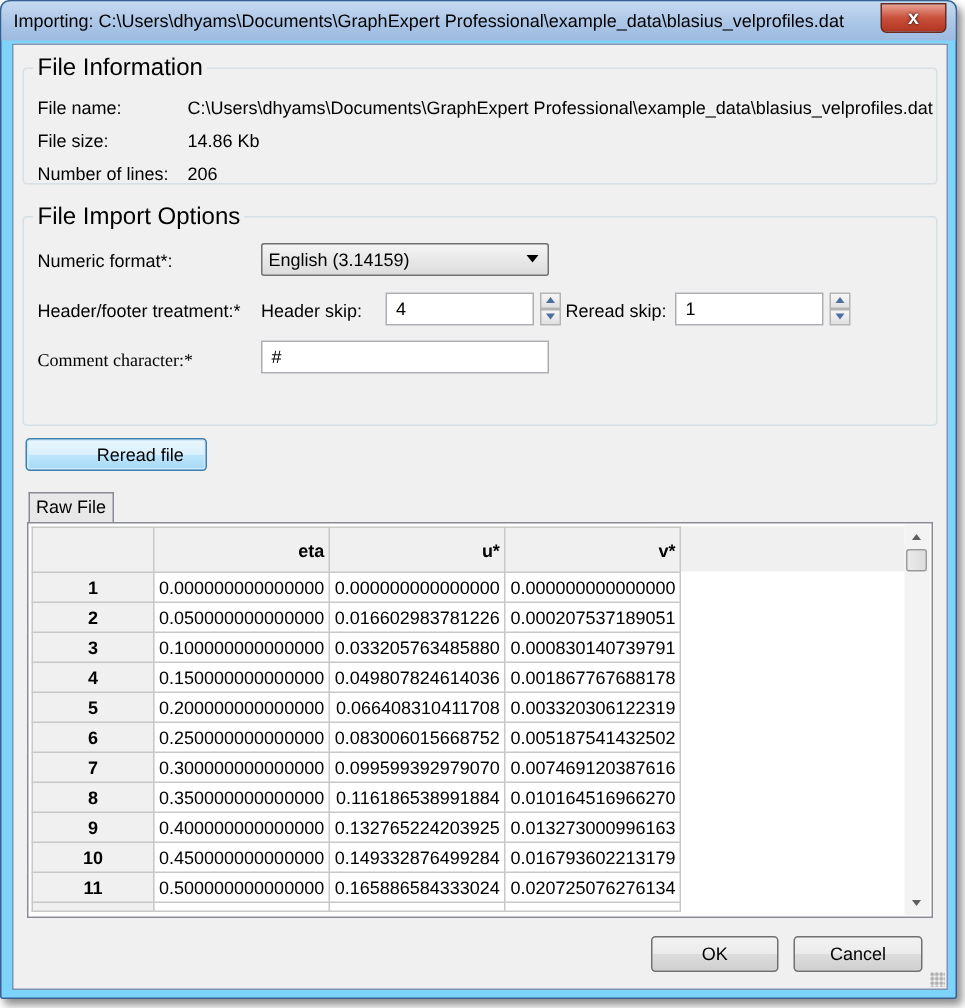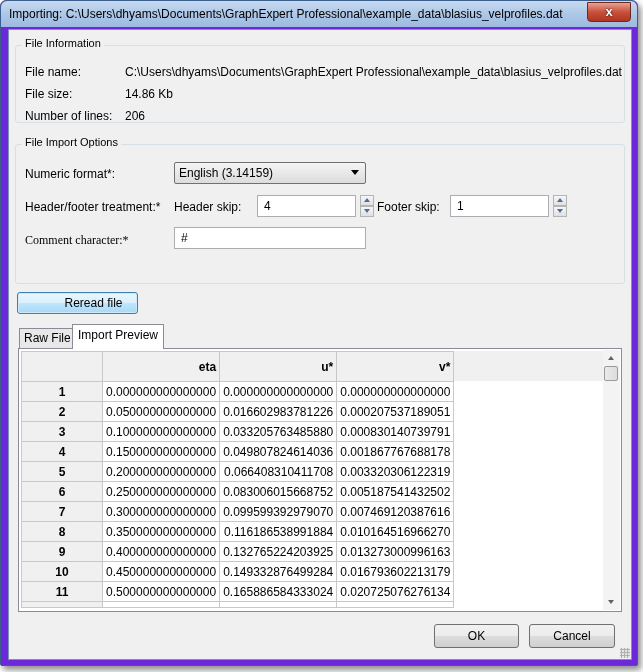--- a/index.html
+++ b/index.html
@@ -1,32 +1,32 @@
 <!DOCTYPE html>
 <html><head>
 <meta charset="utf-8">
 <style>
   html, body { margin:0; padding:0; background:#ffffff; }
   body { width:643px; height:672px; position:relative; overflow:hidden;
          font-family:"Liberation Sans", "DejaVu Sans", sans-serif; font-size:12px; color:#000; }
   .window { position:absolute; left:0; top:0; width:636px; height:664px;
-            background:#6d28d9; border:1px solid #3a5f8f; border-radius:6px 6px 2px 2px;
+            background:#7dd3fc; border:1px solid #3a5f8f; border-radius:6px 6px 2px 2px;
             box-shadow: 3px 4px 6px rgba(0,0,0,0.45); }
   .titlebar { position:absolute; left:0; top:0; right:0; height:26px;
               background:linear-gradient(#c7daf0,#a9c4e6 60%,#9dbbe0); border-radius:6px 6px 0 0; }
   .title-text { position:absolute; left:8px; top:6px; font-size:12px; color:#000; white-space:nowrap; }
   .close-btn { position:absolute; right:6px; top:1px; width:42px; height:18px;
                background:linear-gradient(#e8a193,#c9503b 50%,#b03622); border:1px solid #6b2a20;
                border-radius:0 0 4px 4px; color:#fff; font-weight:bold; font-size:13px;
                text-align:center; line-height:17px; text-shadow:0 0 2px #000; }
   .client { position:absolute; left:7px; top:28px; width:622px; height:629px;
             background:#f0f0f0; border:1px solid #7d94b0; }
   .group { position:absolute; border:1px solid #d5dfe5; border-radius:3px; }
   .group-title { position:absolute; top:-9px; left:6px; background:#f0f0f0; padding:0 3px;
-                 font-size:11px; }
+                 font-size:16px; }
   .lbl { position:absolute; white-space:nowrap; font-size:12px; }
   .combo { position:absolute; background:linear-gradient(#f5f5f5,#dcdcdc); border:1px solid #707070;
            border-radius:2px; height:20px; }
   .combo .val { position:absolute; left:4px; top:3px; }
   .combo .arrow { position:absolute; right:6px; top:7px; width:0; height:0;
                   border-left:4px solid transparent; border-right:4px solid transparent; border-top:5px solid #000; }
   .input { position:absolute; background:#fff; border:1px solid #abadb3; height:20px; box-sizing:border-box; }
   .input .val { position:absolute; left:6px; top:3px; }
   .spin { position:absolute; width:14px; height:21px; }
   .spin div { width:12px; height:9px; border:1px solid #b4b4b4; background:linear-gradient(#f7f7f7,#e0e0e0);
@@ -95,40 +95,39 @@
 
       <span class="lbl" style="left:9px; top:55px;">Header/footer treatment:*</span>
       <span class="lbl" style="left:158px; top:55px;">Header skip:</span>
       <div class="input" style="left:241px; top:50px; width:99px; height:22px;">
         <span class="val">4</span>
       </div>
       <div class="spin" style="left:344px; top:50px;">
         <div class="up"></div>
         <div class="down"></div>
       </div>
-      <span class="lbl" style="left:361px; top:55px;">Footer skip:</span>
+      <span class="lbl" style="left:361px; top:55px;">Reread skip:</span>
       <div class="input" style="left:434px; top:50px; width:99px; height:22px;">
         <span class="val">1</span>
       </div>
       <div class="spin" style="left:537px; top:50px;">
         <div class="up"></div>
         <div class="down"></div>
       </div>
 
       <span class="lbl" style="left:9px; top:88px;font-family:Liberation Serif, serif;">Comment character:*</span>
       <div class="input" style="left:158px; top:82px; width:192px; height:22px;">
         <span class="val">#</span>
       </div>
 
     </div>
 
     <div class="btn focus" style="left:8px; top:262px; width:121px; height:22px; line-height:20px;">Reread file</div>
 
     <div class="tab" style="left:10px; top:298px; height:20px; line-height:19px;">Raw File</div>
-    <div class="tab active" style="left:63px; top:294px; height:25px; line-height:20px; padding:0 5px;">Import Preview</div>
 
     <div class="tabpanel">
       <div class="colhdr-fill"></div>
       <table class="grid">
         <thead>
           <tr>
             <th style="width:81px;"></th>
             <th style="width:115px;">eta</th>
             <th style="width:109px;">u*</th>
             <th style="width:109px;">v*</th>

